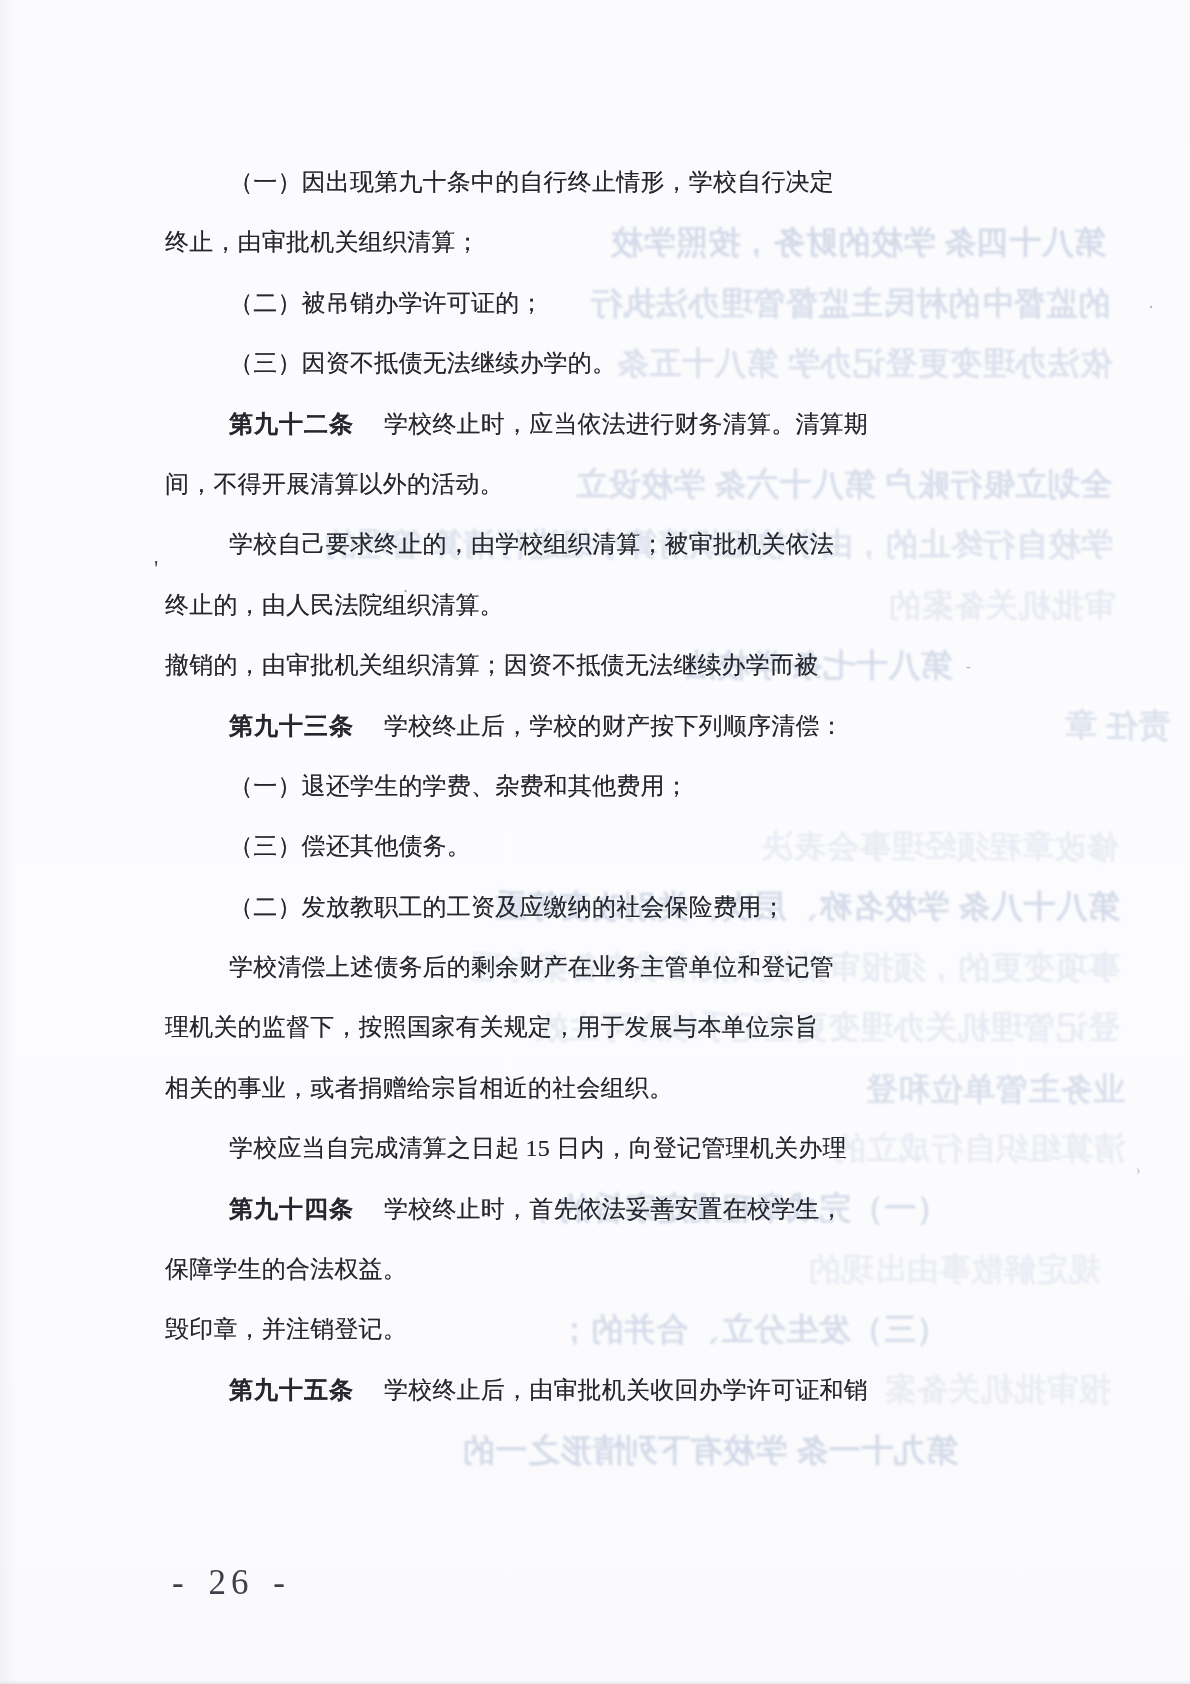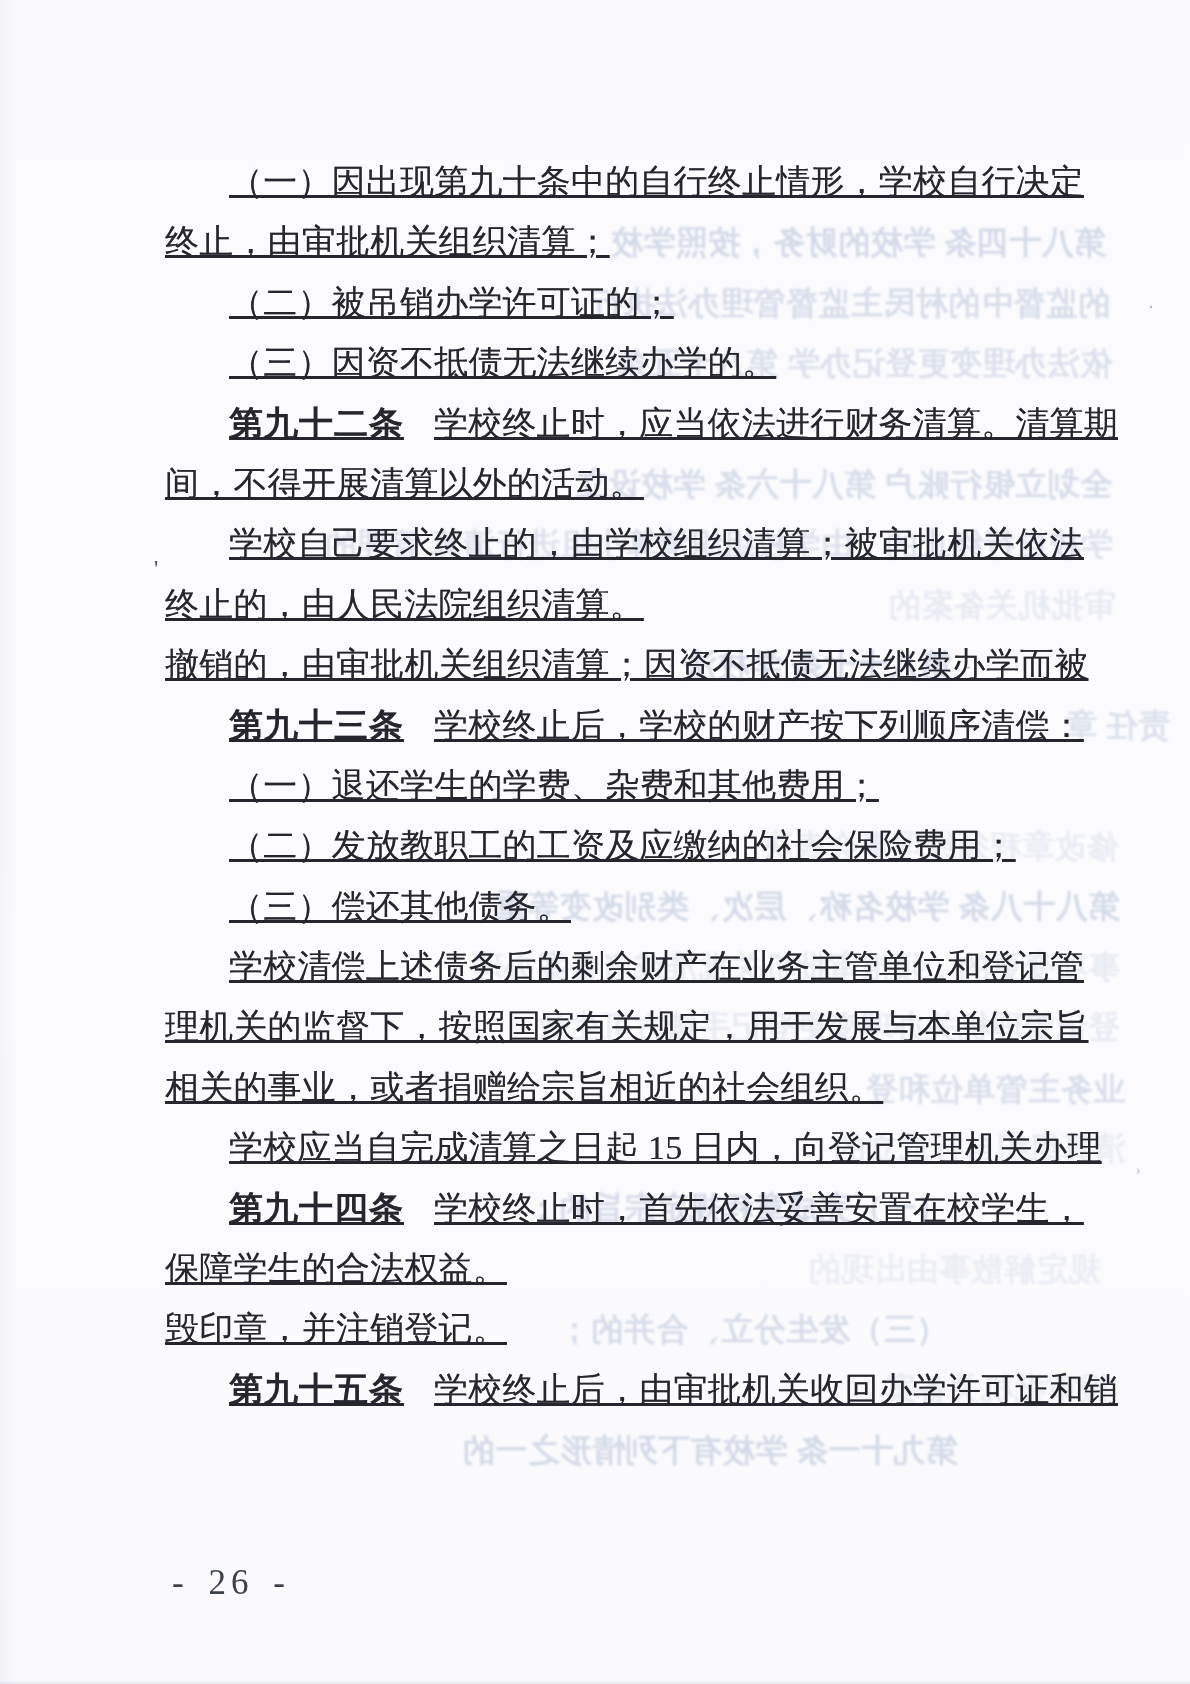--- a/index.html
+++ b/index.html
@@ -35,23 +35,22 @@
     line-height:40px;
     color:#b4c0d8;
     transform:scaleX(-1);
     filter:blur(1.3px);
     letter-spacing:.5px;
   }
   
   .text-block{
     position:absolute;left:165px;top:152px;width:880px;
     color:#26262e;
-    font-size:34px;
+    font-size:24px;
     text-shadow:0 0 .6px rgba(38,38,46,.55);
-    text-decoration:underline;
   }
   .line{
     height:60.4px;line-height:60.4px;
     white-space:nowrap;
     letter-spacing:.2px;
   }
   .line.indent{padding-left:64px;}
   .line b{font-weight:700;margin-right:30px;letter-spacing:1px;}
   .page-number{
     position:absolute;left:172px;top:1568px;
@@ -91,22 +90,22 @@
       <div class="line"><span>终止，由审批机关组织清算；</span></div>
       <div class="line indent"><span>（二）被吊销办学许可证的；</span></div>
       <div class="line indent"><span>（三）因资不抵债无法继续办学的。</span></div>
       <div class="line indent"><b>第九十二条</b><span>学校终止时，应当依法进行财务清算。清算期</span></div>
       <div class="line"><span>间，不得开展清算以外的活动。</span></div>
       <div class="line indent"><span>学校自己要求终止的，由学校组织清算；被审批机关依法</span></div>
       <div class="line"><span>终止的，由人民法院组织清算。</span></div>
       <div class="line"><span>撤销的，由审批机关组织清算；因资不抵债无法继续办学而被</span></div>
       <div class="line indent"><b>第九十三条</b><span>学校终止后，学校的财产按下列顺序清偿：</span></div>
       <div class="line indent"><span>（一）退还学生的学费、杂费和其他费用；</span></div>
+      <div class="line indent"><span>（三）偿还其他债务。</span></div>
       <div class="line indent"><span>（二）发放教职工的工资及应缴纳的社会保险费用；</span></div>
-      <div class="line indent"><span>（三）偿还其他债务。</span></div>
       <div class="line indent"><span>学校清偿上述债务后的剩余财产在业务主管单位和登记管</span></div>
       <div class="line"><span>理机关的监督下，按照国家有关规定，用于发展与本单位宗旨</span></div>
       <div class="line"><span>相关的事业，或者捐赠给宗旨相近的社会组织。</span></div>
       <div class="line indent"><span>学校应当自完成清算之日起 15 日内，向登记管理机关办理</span></div>
       <div class="line indent"><b>第九十四条</b><span>学校终止时，首先依法妥善安置在校学生，</span></div>
       <div class="line"><span>保障学生的合法权益。</span></div>
       <div class="line"><span>毁印章，并注销登记。</span></div>
       <div class="line indent"><b>第九十五条</b><span>学校终止后，由审批机关收回办学许可证和销</span></div>
     </div>
   <div class="page-number">- 26 -</div>

